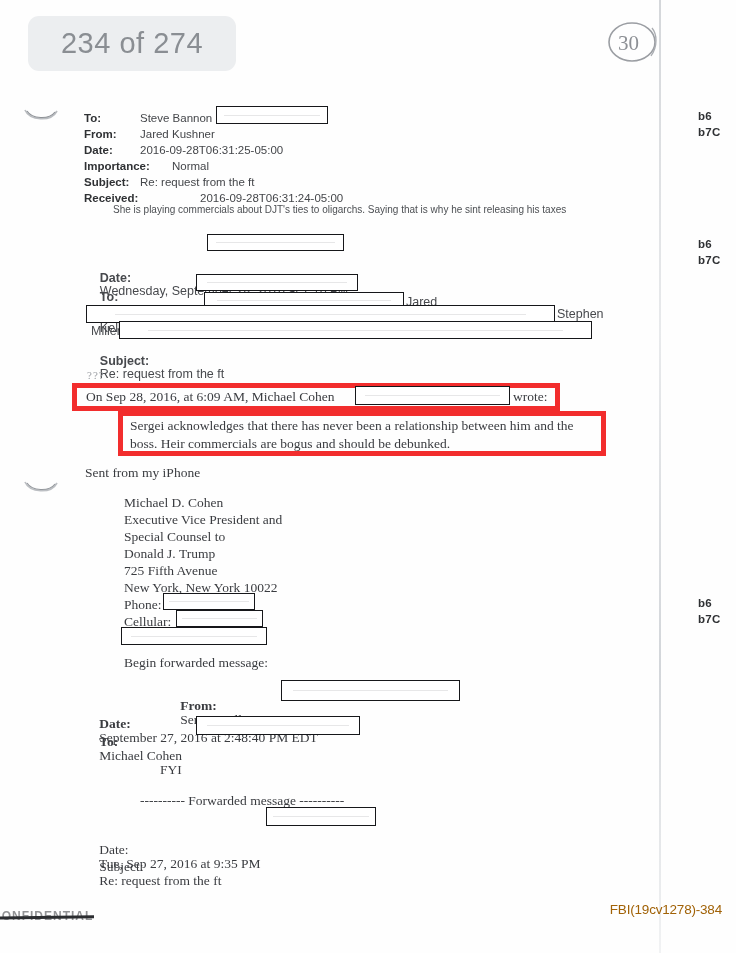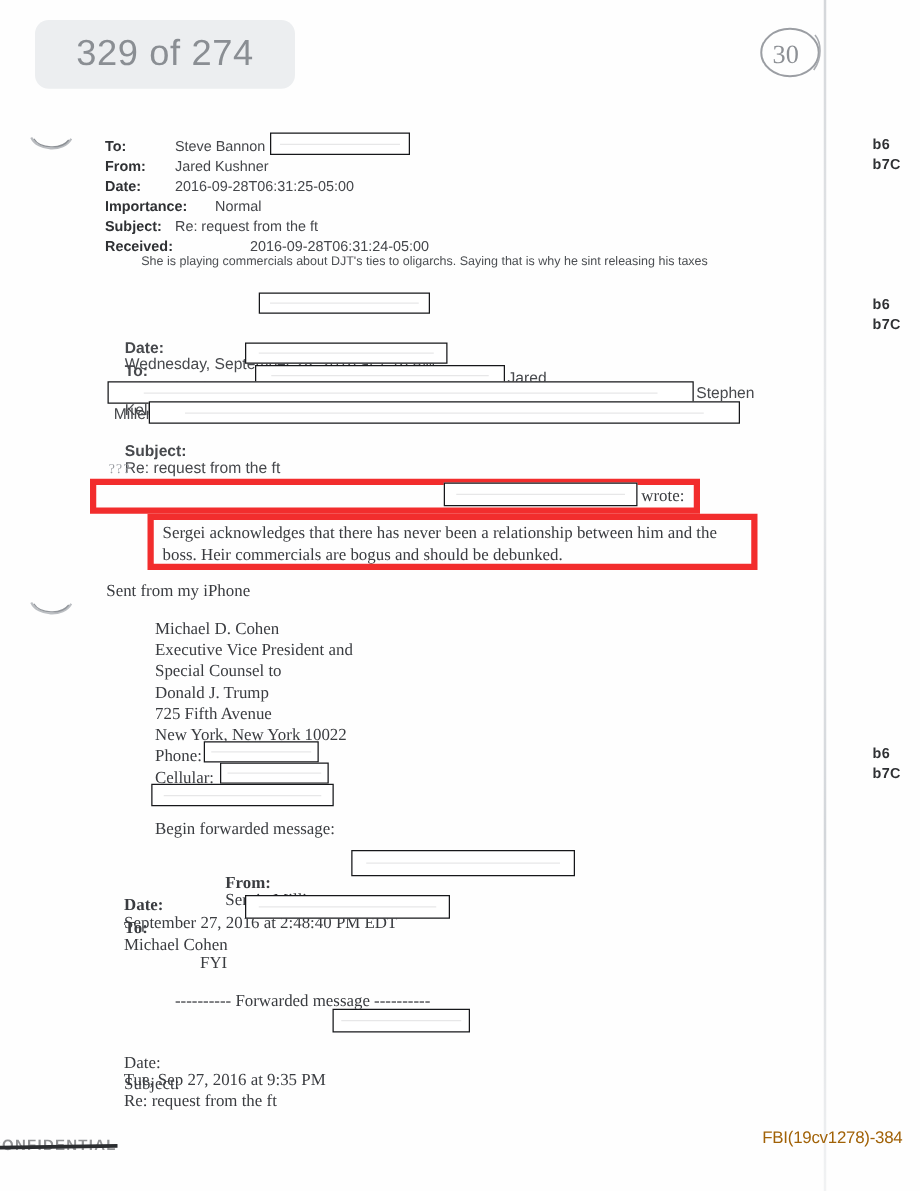--- a/index.html
+++ b/index.html
@@ -281,20 +281,21 @@
     <div class="t hdr2" style="left:79px; top:342px;">
       <span class="b">Subject:</span>
       <span>Re: request from the ft</span>
     </div>
 
     <div class="t sbody-sm" style="left:87px; top:370px; color:#9a9da2; font-size:11px; letter-spacing:1px;">???</div>
 
     <div class="redbox" style="left:72px; top:383px; width:488px; height:28px; border:5px solid #f22d2d;"></div>
     <div class="redbox" style="left:118px; top:411px; width:488px; height:45px; border:5px solid #f22d2d;"></div>
 
+    <div class="t sbody" style="left:86px; top:390px;">On Sep 28, 2016, at 6:09 AM, Michael Cohen</div>
     <div class="redact" style="left:355px; top:386px; width:155px; height:19px;"></div>
     <div class="t sbody" style="left:513px; top:390px;">wrote:</div>
 
     <div class="t sbody" style="left:130px; top:419px;">Sergei acknowledges that there has never been a relationship between him and the</div>
     <div class="t sbody" style="left:130px; top:437px;">boss. Heir commercials are bogus and should be debunked.</div>
 
     <div class="t sbody" style="left:85px; top:466px;">Sent from my iPhone</div>
 
     <div class="t sbody" style="left:124px; top:496px;">Michael D. Cohen</div>
     <div class="t sbody" style="left:124px; top:513px;">Executive Vice President and</div>
@@ -358,15 +359,15 @@
   <div class="exempt" style="left:698px; top:597px;">b6</div>
   <div class="exempt" style="left:698px; top:613px;">b7C</div>
 
   <div id="bates">FBI(19cv1278)-384</div>
 
   <div id="confidential-stamp">
     <div class="stamp-text">CONFIDENTIAL</div>
     <div class="strike"></div>
   </div>
 
-  <div id="page-counter">329 of 274</div>
+  <div id="page-counter">234 of 274</div>
 
 </div>
 
 </body></html>

